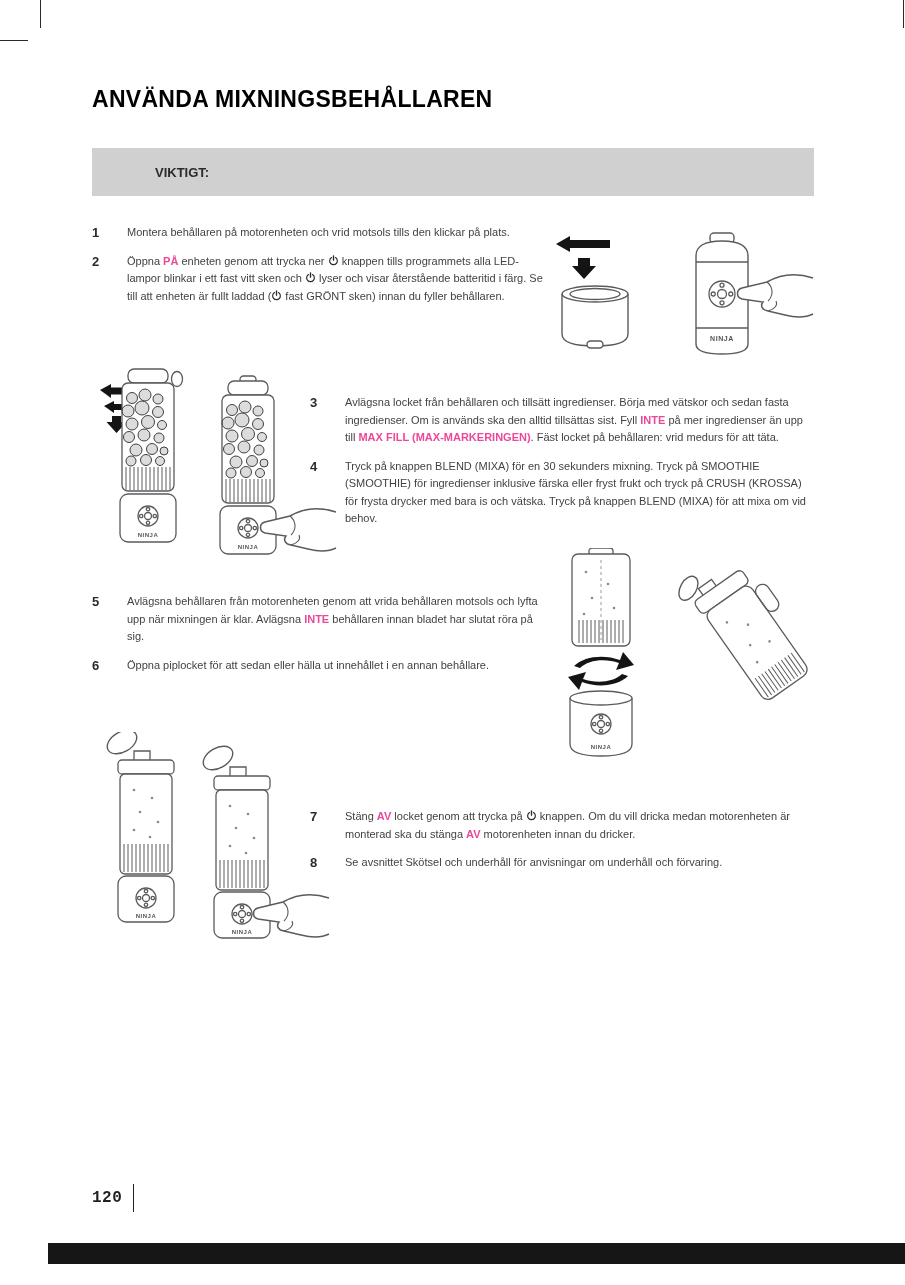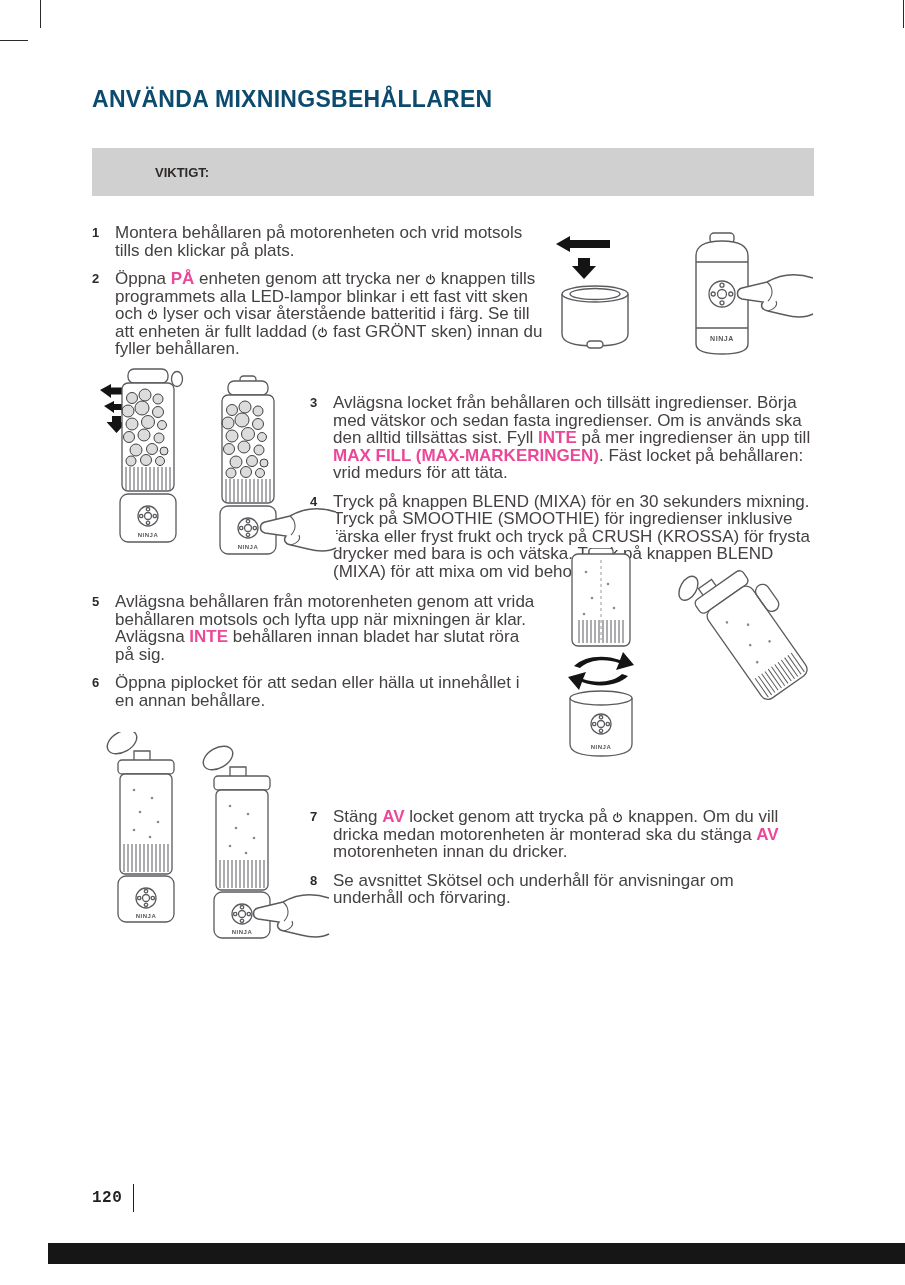--- a/index.html
+++ b/index.html
@@ -6,38 +6,38 @@
   html,body { background:#ffffff; }
   body {
     width:905px; height:1285px; position:relative; overflow:hidden;
     font-family:"Liberation Sans", sans-serif; color:#454140;
   }
   .crop-v { position:absolute; width:1px; background:#2a2a2a; }
   .crop-h { position:absolute; height:1px; background:#2a2a2a; }
 
   .title {
     position:absolute; left:92px; top:86px;
-    font-size:23px; font-weight:bold; letter-spacing:0.3px; color:#0c4a6e;
+    font-size:23px; font-weight:bold; letter-spacing:0.3px; color:#000000;
   }
   .notice {
     position:absolute; left:92px; top:148px; width:722px; height:48px;
     background:#d0d0d0; display:flex; align-items:center; padding:0 15px;
     font-size:13px; color:#3f3b3a;
   }
   .notice .lbl { font-weight:bold; color:#2d2a28; margin-right:5px; white-space:nowrap;margin-left:48px; }
 
   .steps-block { position:absolute; }
   #steps-12 { left:92px;  top:224px; width:452px; }
   #steps-34 { left:310px; top:394px; width:505px; }
   #steps-56 { left:92px;  top:593px; width:448px; }
   #steps-78 { left:310px; top:808px; width:495px; }
 
   .step { display:flex; margin-bottom:11px; }
   .step-num { flex:none; width:23px; font-size:13px; font-weight:bold; color:#2d2a28; line-height:17.5px; }
-  .step-text { font-size:17px; line-height:17.5px; color:#454140; }
+  .step-text { font-size:11px; line-height:17.5px; color:#454140;margin-left:12px; }
   .step-text .b { font-weight:bold; color:#ec4899; }
   .power-icon { display:inline-block; vertical-align:-1px; line-height:0; }
 
   .fig { position:absolute; line-height:0; }
   #fig-a { left:550px; top:232px; }
   #fig-b { left:98px;  top:366px; }
   #fig-c { left:556px; top:548px; }
   #fig-d { left:102px; top:732px; }
 
   .pagenum-wrap { position:absolute; left:92px; top:1184px; display:flex; align-items:flex-start; height:30px;font-family:Liberation Mono, monospace; }

